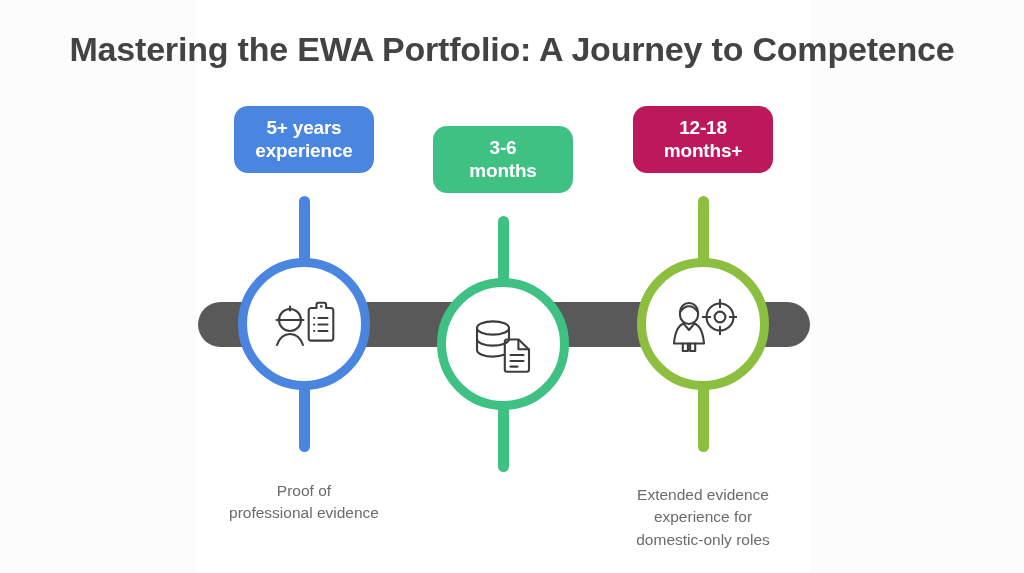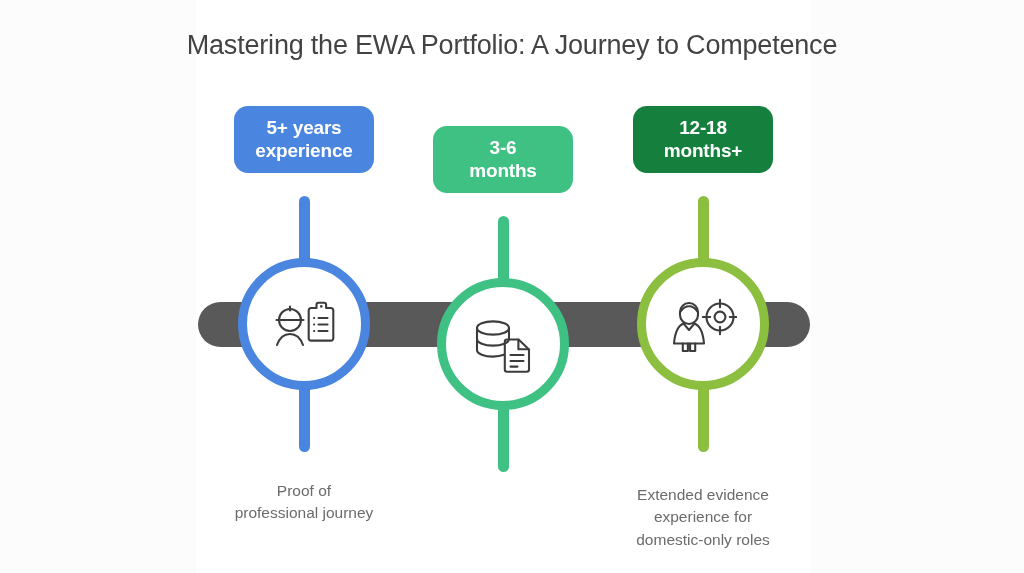--- a/index.html
+++ b/index.html
@@ -30,22 +30,22 @@
   }
   .side-band.left  { left: 0; }
   .side-band.right { right: 0; width: 214px; }
 
   #title {
     position: absolute;
     left: 0;
     top: 30px;
     width: 1024px;
     text-align: center;
-    font-size: 27px;
-    font-weight: normal;
+    font-size: 34px;
+    font-weight: bold;
     color: #434343;
     letter-spacing: -0.2px;
     white-space: nowrap;
   }
 
   
   #connector-bar {
     position: absolute;
     left: 198px;
     top: 302px;
@@ -157,21 +157,21 @@
 
           <path d="M40 14 h5.5 v-3.2 a2 2 0 0 1 2 -2 h5.6 a2 2 0 0 1 2 2 v3.2 H60 a2.3 2.3 0 0 1 2.3 2.3 v28 a2.3 2.3 0 0 1 -2.3 2.3 H40 a2.3 2.3 0 0 1 -2.3 -2.3 v-28 A2.3 2.3 0 0 1 40 14 z"></path>
           <circle cx="50.3" cy="12.4" r="1.3" fill="#3c3c3c" stroke="none"></circle>
           <path d="M43 24 h0.2 M47.5 24 h9"></path>
           <path d="M43 30.5 h0.2 M47.5 30.5 h9"></path>
           <path d="M43 37 h0.2 M47.5 37 h9"></path>
         </svg>
       </span>
     </div>
     <div class="caption" style="color: rgb(107, 107, 107);">Proof of
-professional journey</div>
+professional evidence</div>
   </div>
 
   <div class="stage s2">
     <div class="badge" style="background: rgb(63, 193, 131);">
       <span class="badge-text">3-6
 months</span>
     </div>
     <div class="stem top" style="background: rgb(63, 193, 131);"></div>
     <div class="stem bottom" style="background: rgb(63, 193, 131);"></div>
     <div class="node" style="border: 9px solid rgb(63, 193, 131);">
@@ -186,21 +186,21 @@
           <path d="M47.4 25.7 v9.6 H57.6"></path>
           <path d="M39.5 41 h13"></path>
           <path d="M39.5 47 h13"></path>
           <path d="M39.5 52.6 h7"></path>
         </svg>
       </span>
     </div>
   </div>
 
   <div class="stage s3">
-    <div class="badge" style="background: #15803d;">
+    <div class="badge" style="background: #be185d;">
       <span class="badge-text">12-18
 months+</span>
     </div>
     <div class="stem top" style="background: rgb(140, 190, 63);"></div>
     <div class="stem bottom" style="background: rgb(140, 190, 63);"></div>
     <div class="node" style="border: 9px solid rgb(140, 190, 63);">
       <span>
         <svg width="68" height="60" viewBox="0 0 68 60" fill="none" stroke="#3c3c3c" stroke-width="2.1" stroke-linecap="round" stroke-linejoin="round">
 
           <path d="M11 18 a9 9 0 0 1 18 0 v3 a9 9 0 0 1 -18 0 z"></path>

